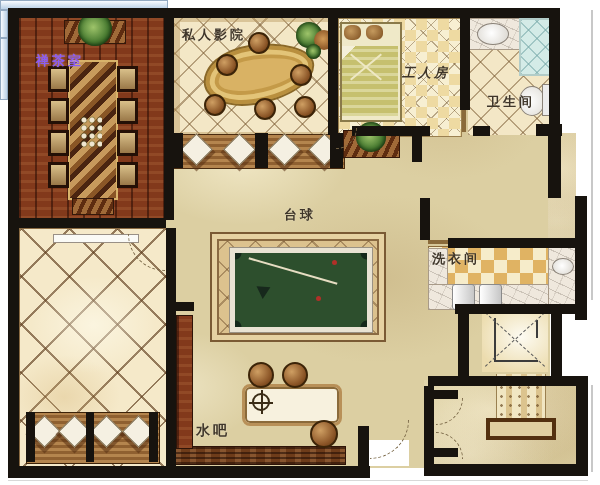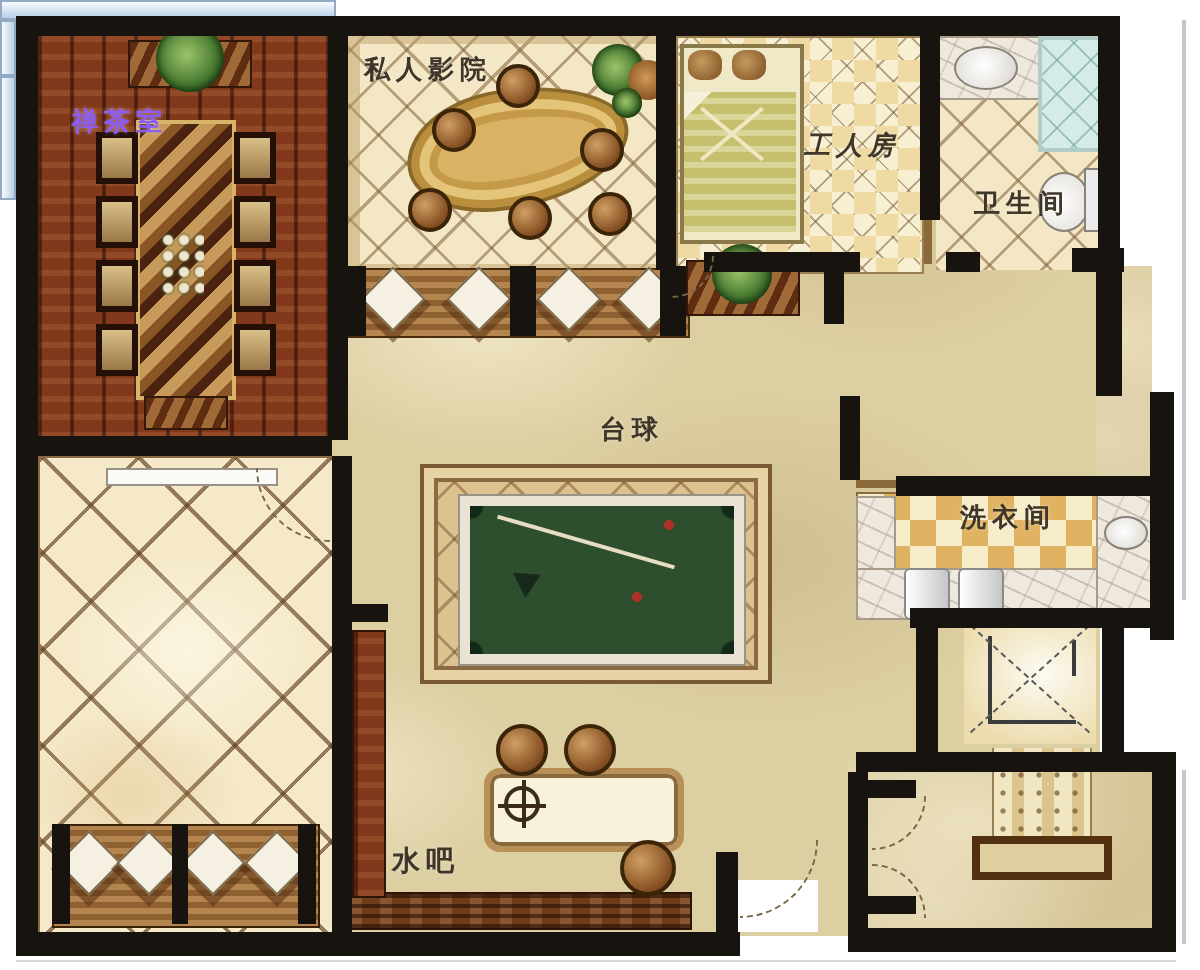--- a/index.html
+++ b/index.html
@@ -147,30 +147,30 @@
   <div class="wall" style="left:26px;top:412px;width:9px;height:50px;"></div>
   <div class="wall" style="left:86px;top:412px;width:8px;height:50px;"></div>
   <div class="wall" style="left:149px;top:412px;width:9px;height:50px;"></div>
 
   <div class="abs" style="left:210px;top:232px;width:172px;height:106px;z-index:20;background-color:#dcc28e;background-image:repeating-linear-gradient(45deg,rgba(96,62,30,.4) 0 1.5px,transparent 1.5px 20px),repeating-linear-gradient(-45deg,rgba(96,62,30,.4) 0 1.5px,transparent 1.5px 20px);border:2px solid #7a5a34;box-shadow:inset 0 0 0 5px #e6d2a2,inset 0 0 0 7px #8a6a42;"></div>
   <div class="abs" style="left:230px;top:248px;width:132px;height:74px;z-index:30;background:#2d4f2d;border:5px solid #e9e3d3;outline:1px solid #9a9284;background-image:radial-gradient(circle at 0 0,#14281a 6px,transparent 7px),radial-gradient(circle at 100% 0,#14281a 6px,transparent 7px),radial-gradient(circle at 0 100%,#14281a 6px,transparent 7px),radial-gradient(circle at 100% 100%,#14281a 6px,transparent 7px);"></div>
   <div class="abs" style="left:247px;top:270px;width:92px;height:2px;background:#e6ddc2;transform:rotate(16deg);z-index:31;"></div>
   <div class="abs" style="left:332px;top:260px;width:5px;height:5px;border-radius:50%;background:#b03028;z-index:31;"></div>
   <div class="abs" style="left:316px;top:296px;width:5px;height:5px;border-radius:50%;background:#b03028;z-index:31;"></div>
   <div class="abs" style="left:258px;top:284px;width:0;height:0;border-left:7px solid transparent;border-right:7px solid transparent;border-bottom:12px solid #17281c;transform:rotate(64deg);z-index:31;"></div>
-  <div class="room-label" style="left:284px;top:206px;margin-left:16px;">台球</div>
+  <div class="room-label" style="left:284px;top:206px;">台球</div>
 
   <div class="abs goldtile" style="left:428px;top:246px;width:122px;height:62px;z-index:20;border:1px solid #8a6a3a;"></div>
   <div class="abs marble" style="left:428px;top:248px;width:18px;height:42px;z-index:30;"></div>
   <div class="abs marble" style="left:428px;top:284px;width:122px;height:24px;z-index:30;"></div>
   <div class="washer" style="left:452px;top:284px;width:21px;height:24px;"></div>
   <div class="washer" style="left:479px;top:284px;width:21px;height:24px;"></div>
   <div class="abs marble" style="left:548px;top:246px;width:28px;height:62px;z-index:30;"></div>
   <div class="abs" style="left:552px;top:258px;width:20px;height:15px;z-index:31;background:radial-gradient(circle at 45% 45%,#ffffff,#d8d4cc);border:1px solid #8a8278;border-radius:50%;"></div>
-  <div class="room-label" style="left:480px;top:250px;">洗衣间</div>
+  <div class="room-label" style="left:432px;top:250px;">洗衣间</div>
 
   <div class="abs" style="left:482px;top:308px;width:66px;height:64px;z-index:20;background:radial-gradient(60px 50px at 60% 45%,#fdfbf2,rgba(253,251,242,0) 75%),#ecdcae;"></div>
   <div class="abs" style="left:494px;top:318px;width:42px;height:42px;z-index:32;border-left:2px solid #3c3c3c;border-bottom:2px solid #3c3c3c;"></div>
   <div class="abs" style="left:536px;top:320px;width:2px;height:18px;background:#3c3c3c;z-index:32;"></div>
   <div class="xline" style="left:482px;top:339px;width:80px;transform:rotate(42deg);transform-origin:50% 50%;margin-left:-7px;"></div>
   <div class="xline" style="left:482px;top:339px;width:80px;transform:rotate(-42deg);transform-origin:50% 50%;margin-left:-7px;"></div>
 
   <div class="abs hallfloor" style="left:424px;top:380px;width:154px;height:90px;z-index:12;"></div>
   <div class="abs stripes" style="left:496px;top:374px;width:48px;height:50px;z-index:30;background-size:9px 9px,auto;border-left:1px solid #9a8050;border-right:1px solid #9a8050;"></div>
   <div class="abs" style="left:486px;top:418px;width:62px;height:14px;z-index:31;background:#e0cfa0;border:4px solid #53300f;"></div>

